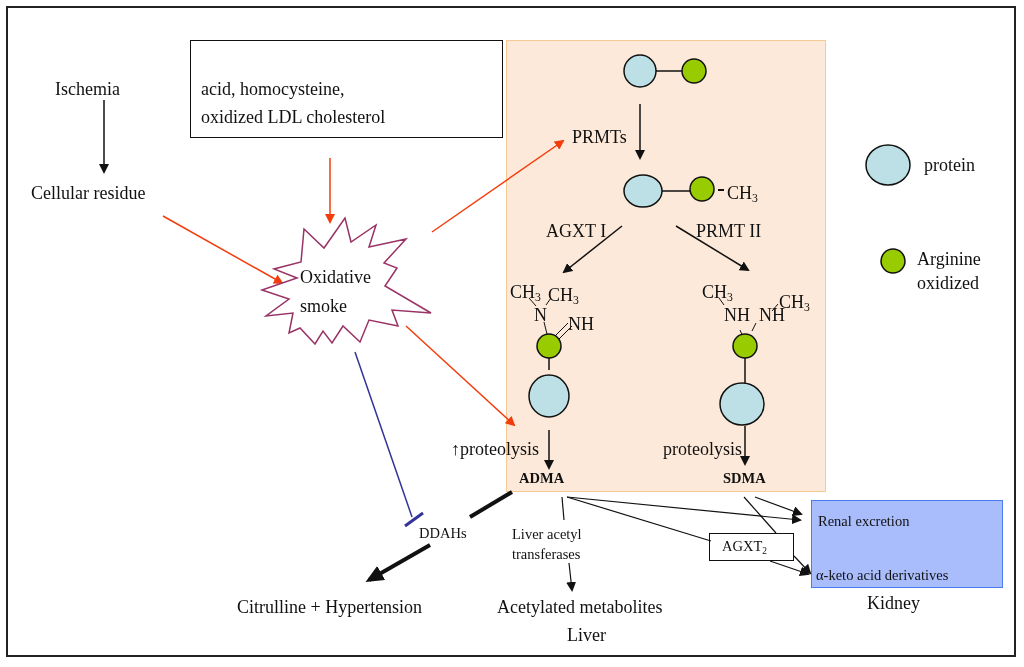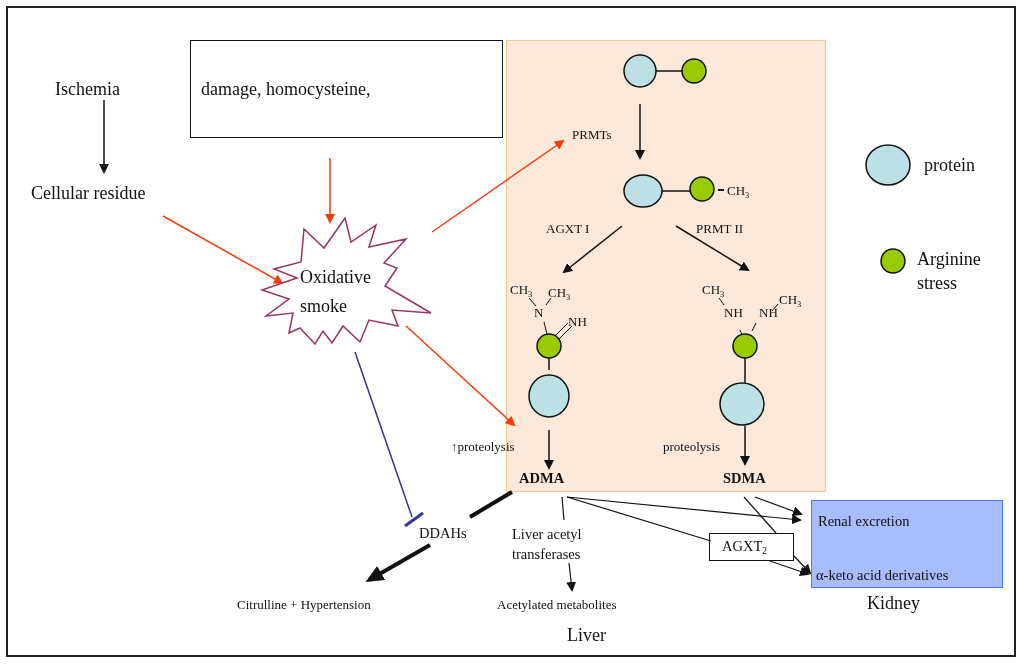--- a/index.html
+++ b/index.html
@@ -12,21 +12,21 @@
            background: #fde9d9; border: 1.5px solid #f6c894; box-sizing: border-box; }
   .kidney-box { position: absolute; left: 811px; top: 500px; width: 192px; height: 88px;
            background: #a9bcfb; border: 1.5px solid #4a7cf0; box-sizing: border-box; }
   .risk-box { position: absolute; left: 190px; top: 40px; width: 313px; height: 98px;
            border: 1.5px solid #111; box-sizing: border-box; background: #fff; }
   .agxt-box { position: absolute; left: 709px; top: 533px; width: 85px; height: 28px;
            border: 1.5px solid #111; box-sizing: border-box; background: #fff; }
   .t { position: absolute; white-space: nowrap; line-height: 1.05; }
   .t18 { font-size: 18px; }
   .t15 { font-size: 14.5px; }
-  .t13 { font-size: 13px; }
+  .t13 { font-size: 18px; }
   .bold { font-weight: bold; }
   svg { position: absolute; left: 0; top: 0; }
   sub { font-size: 65%; vertical-align: -3px; }
 </style>
 </head>
 <body>
 
 <div id="canvas">
   <div class="frame"></div>
   <div class="peach"></div>
@@ -106,21 +106,22 @@
     <line x1="770" y1="561" x2="808" y2="574" stroke="#111" stroke-width="1.2" marker-end="url(#ah-black)"></line>
 
     <line x1="755" y1="497" x2="801" y2="514" stroke="#111" stroke-width="1.2" marker-end="url(#ah-black)"></line>
     <line x1="744" y1="497" x2="776" y2="533" stroke="#111" stroke-width="1.2"></line>
     <line x1="794" y1="556" x2="810" y2="573" stroke="#111" stroke-width="1.2" marker-end="url(#ah-black)"></line>
   </svg>
 
   <div class="t t18" style="left:55px;top:80px">Ischemia</div>
   <div class="t t18" style="left:31px;top:184px">Cellular residue</div>
 
-  <div class="t t18" style="left:201px;top:80px">damage, homocysteine,</div>
+  <div class="t t18" style="left:201px;top:80px">acid, homocysteine,</div>
+  <div class="t t18" style="left:201px;top:108px">oxidized  LDL cholesterol</div>
 
   <div class="t t18" style="left:300px;top:268px">Oxidative</div>
   <div class="t t18" style="left:300px;top:297px">smoke</div>
 
   <div class="t t13" style="left:572px;top:128px">PRMTs</div>
   <div class="t t13" style="left:727px;top:184px"><span>CH</span><sub>3</sub></div>
   <div class="t t13" style="left:546px;top:222px">AGXT I</div>
   <div class="t t13" style="left:696px;top:222px">PRMT II</div>
 
   <div class="t t13" style="left:510px;top:283px"><span>CH</span><sub>3</sub></div>
@@ -133,21 +134,21 @@
   <div class="t t13" style="left:724px;top:306px">NH</div>
   <div class="t t13" style="left:759px;top:306px">NH</div>
 
   <div class="t t13" style="left:451px;top:440px">↑proteolysis</div>
   <div class="t t13" style="left:663px;top:440px">proteolysis</div>
   <div class="t t15 bold" style="left:519px;top:471px">ADMA</div>
   <div class="t t15 bold" style="left:723px;top:471px">SDMA</div>
 
   <div class="t t18" style="left:924px;top:156px">protein</div>
   <div class="t t18" style="left:917px;top:250px">Arginine</div>
-  <div class="t t18" style="left:917px;top:274px">stress</div>
+  <div class="t t18" style="left:917px;top:274px">oxidized</div>
 
   <div class="t t15" style="left:419px;top:526px">DDAHs</div>
   <div class="t t13" style="left:237px;top:598px">Citrulline + Hypertension</div>
   <div class="t t15" style="left:512px;top:527px">Liver acetyl</div>
   <div class="t t15" style="left:512px;top:547px">transferases</div>
   <div class="t t13" style="left:497px;top:598px">Acetylated metabolites</div>
   <div class="t t18" style="left:567px;top:626px">Liver</div>
   <div class="t t15" style="left:722px;top:539px"><span>AGXT</span><sub>2</sub></div>
   <div class="t t15" style="left:818px;top:514px">Renal excretion</div>
   <div class="t t15" style="left:816px;top:568px">α-keto acid derivatives</div>

